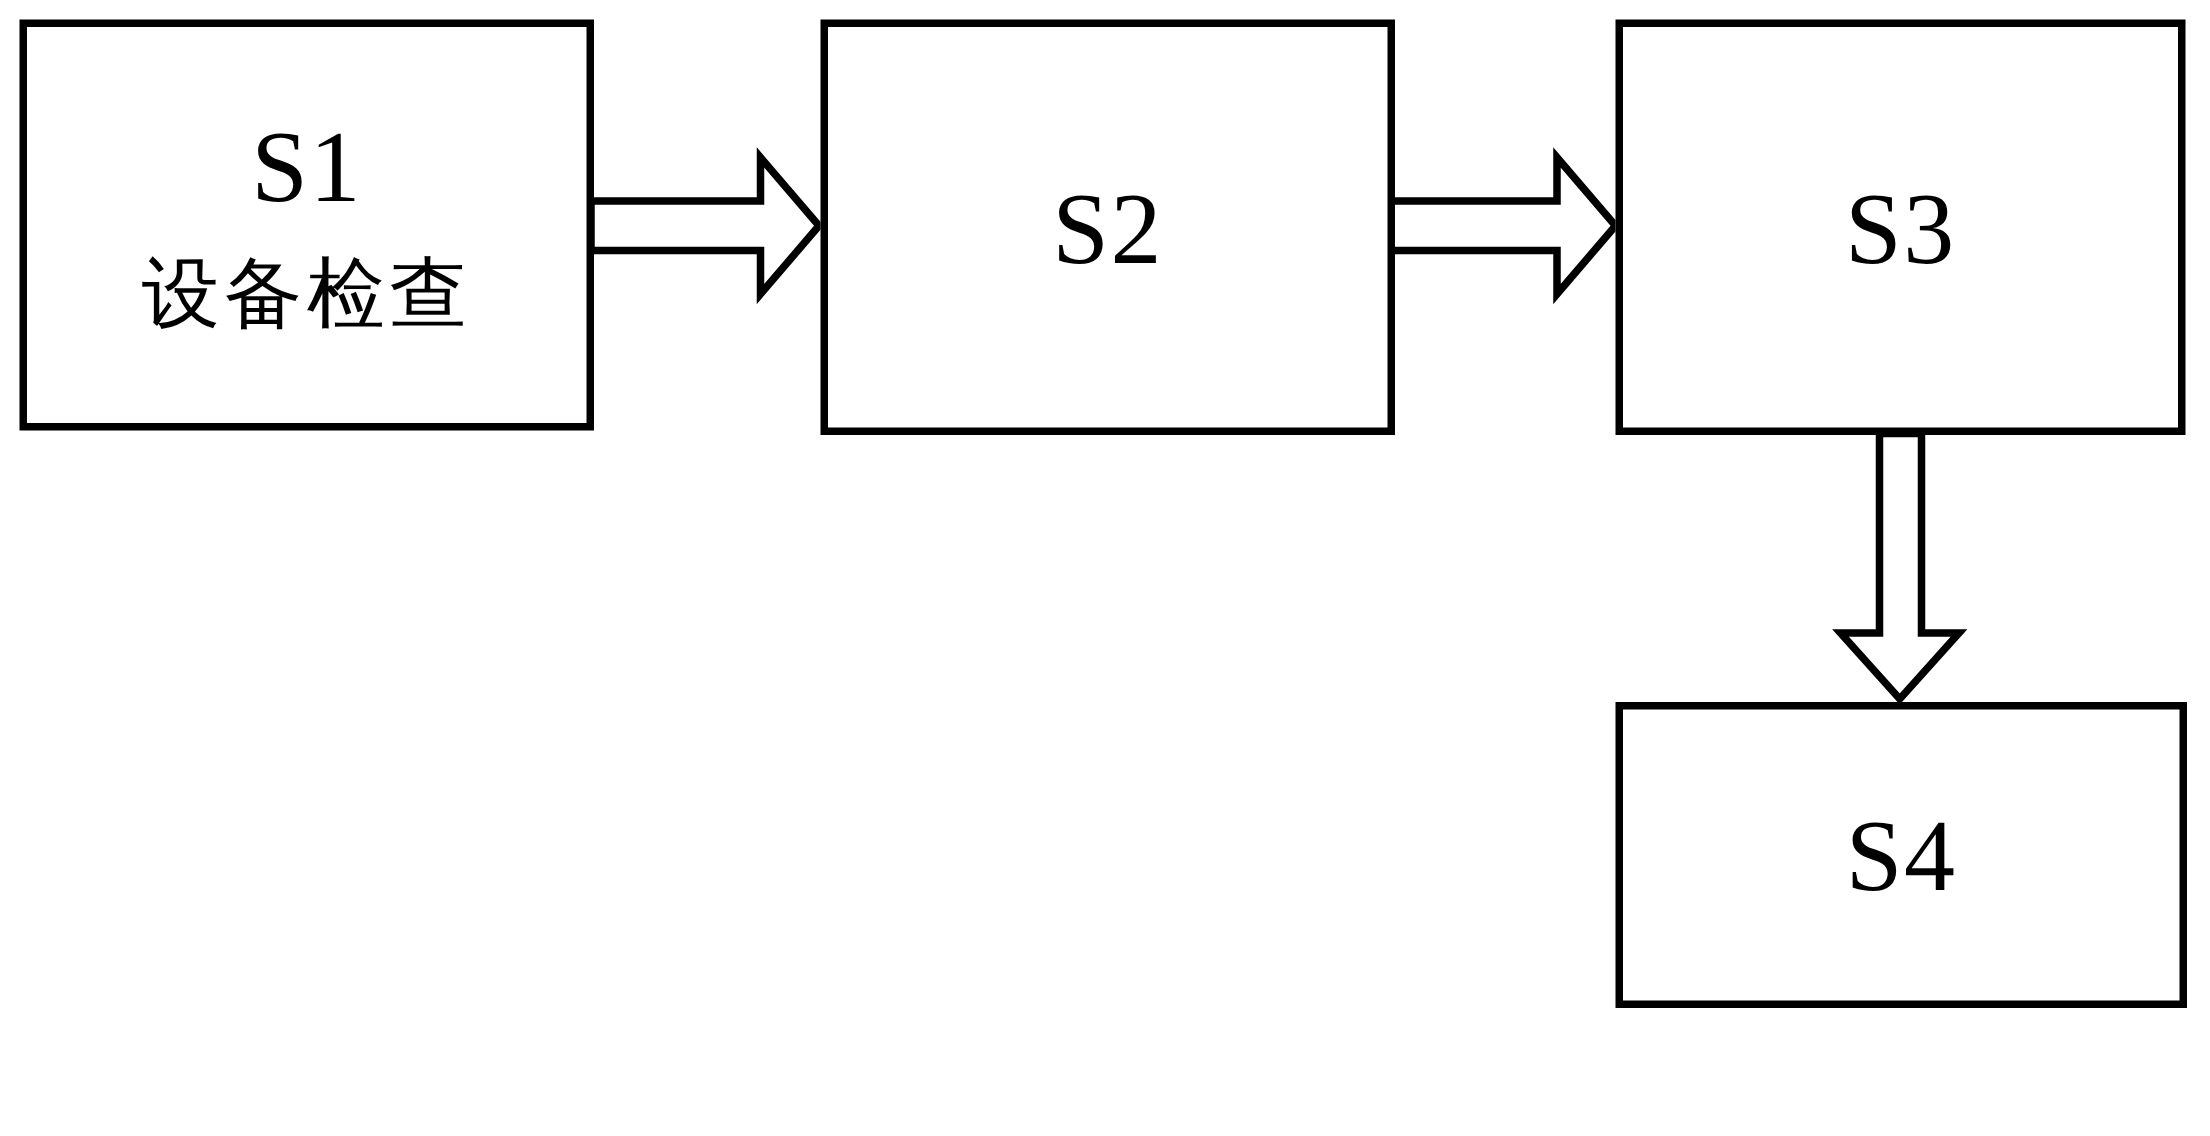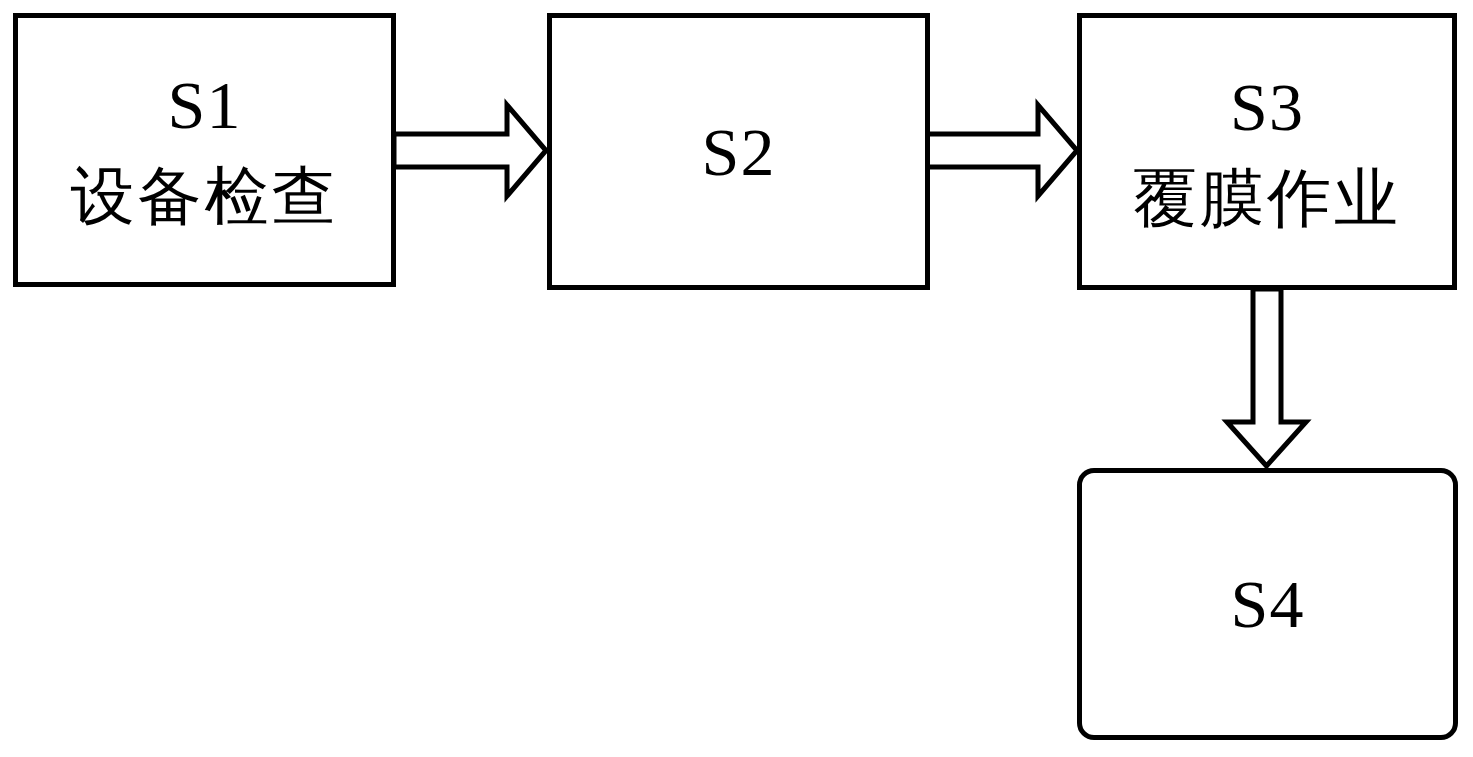--- a/index.html
+++ b/index.html
@@ -41,29 +41,29 @@
     justify-content: center;
     gap: 26px;
     text-align: center;
   }
   .step-id {
     font-size: 68px;
     line-height: 1;
     letter-spacing: 1px;
   }
   .step-label {
-    font-size: 64px;
+    font-size: 52px;
     line-height: 1;
     letter-spacing: 3px;
     white-space: nowrap;
   }
   #box-s1 { left: 13px;   top: 13px;  width: 383px; height: 274px; }
   #box-s2 { left: 547px;  top: 13px;  width: 383px; height: 277px; }
   #box-s3 { left: 1077px; top: 13px;  width: 380px; height: 277px; }
-  #box-s4 { left: 1077px; top: 468px; width: 381px; height: 272px; border-radius: 17px; }
+  #box-s4 { left: 1077px; top: 468px; width: 381px; height: 204px; }
 </style>
 </head>
 <body>
 
 <div class="canvas" style="background: rgb(255, 255, 255);">
 
   <svg class="arrow-layer" viewBox="0 0 1473 757" xmlns="http://www.w3.org/2000/svg">
     <polygon points="394,134 507,134 507,105 546,150.5 507,196 507,167 394,167"></polygon>
     <polygon points="923,134 1038,134 1038,105 1077,150.5 1038,196 1038,167 923,167"></polygon>
     <polygon points="1253,289 1253,422 1227,422 1266.5,466 1306,422 1281,422 1281,289"></polygon>
@@ -73,20 +73,19 @@
     <div class="step-id">S1</div>
     <div class="step-label">设备检查</div>
   </div>
 
   <div class="step-box" id="box-s2">
     <div class="step-id">S2</div>
   </div>
 
   <div class="step-box" id="box-s3">
     <div class="step-id">S3</div>
-    <div class="step-label">覆膜作业</div>
   </div>
 
   <div class="step-box" id="box-s4">
     <div class="step-id">S4</div>
   </div>
 
 </div>
 
 </body></html>

